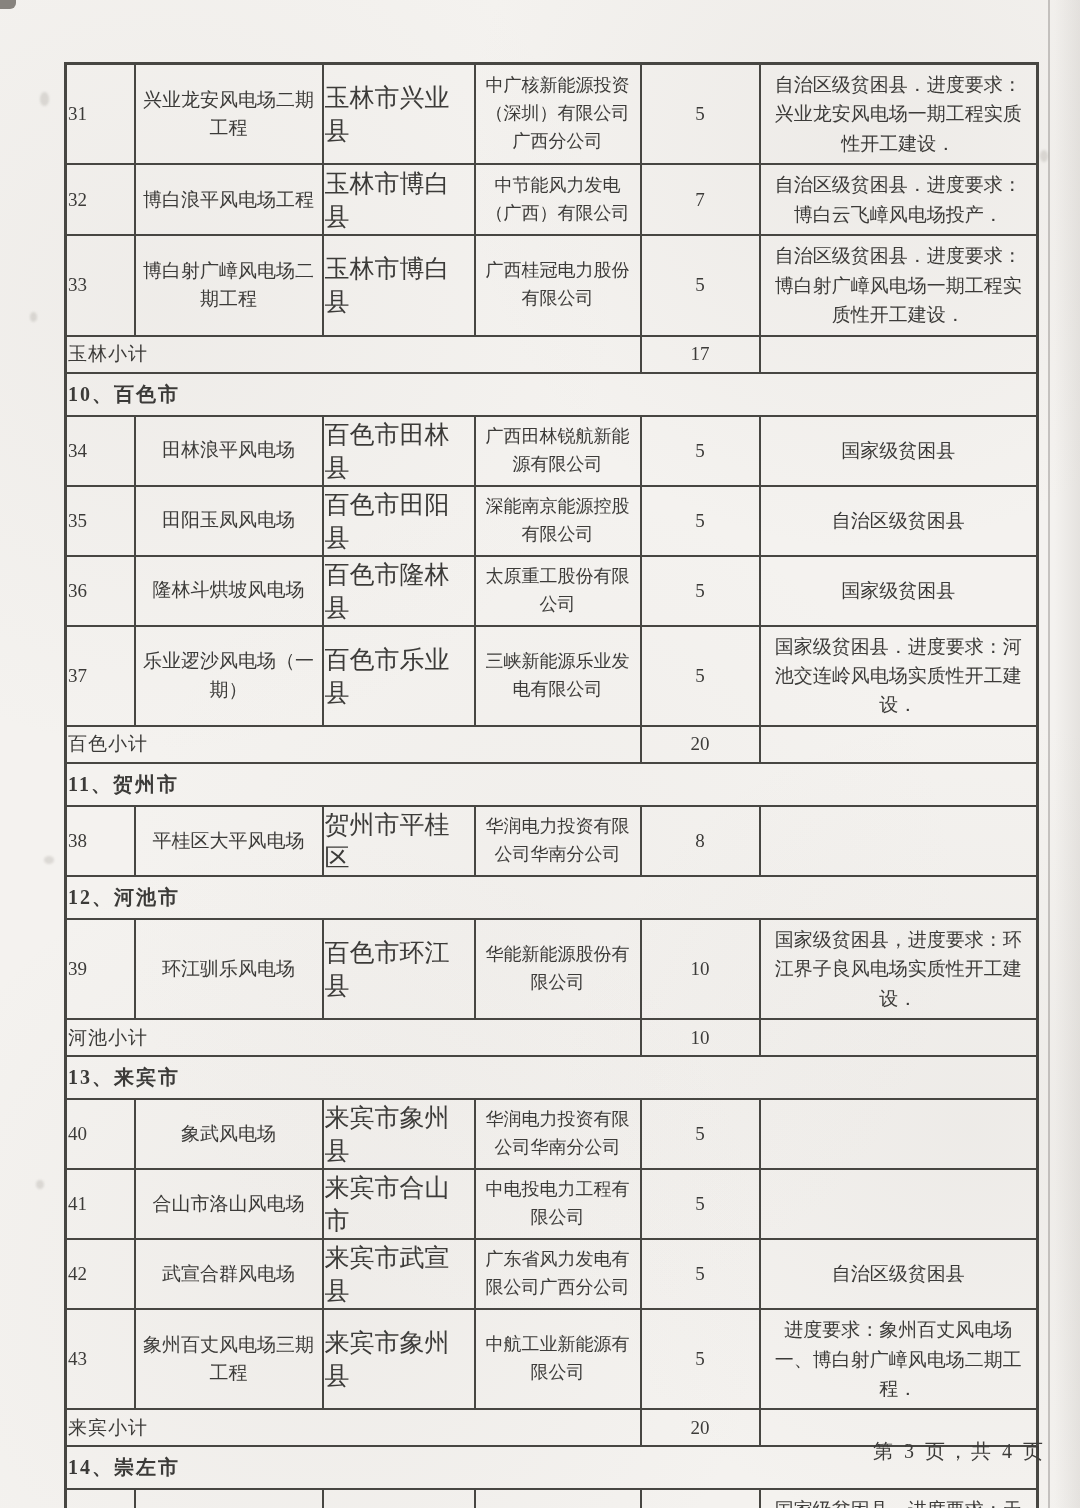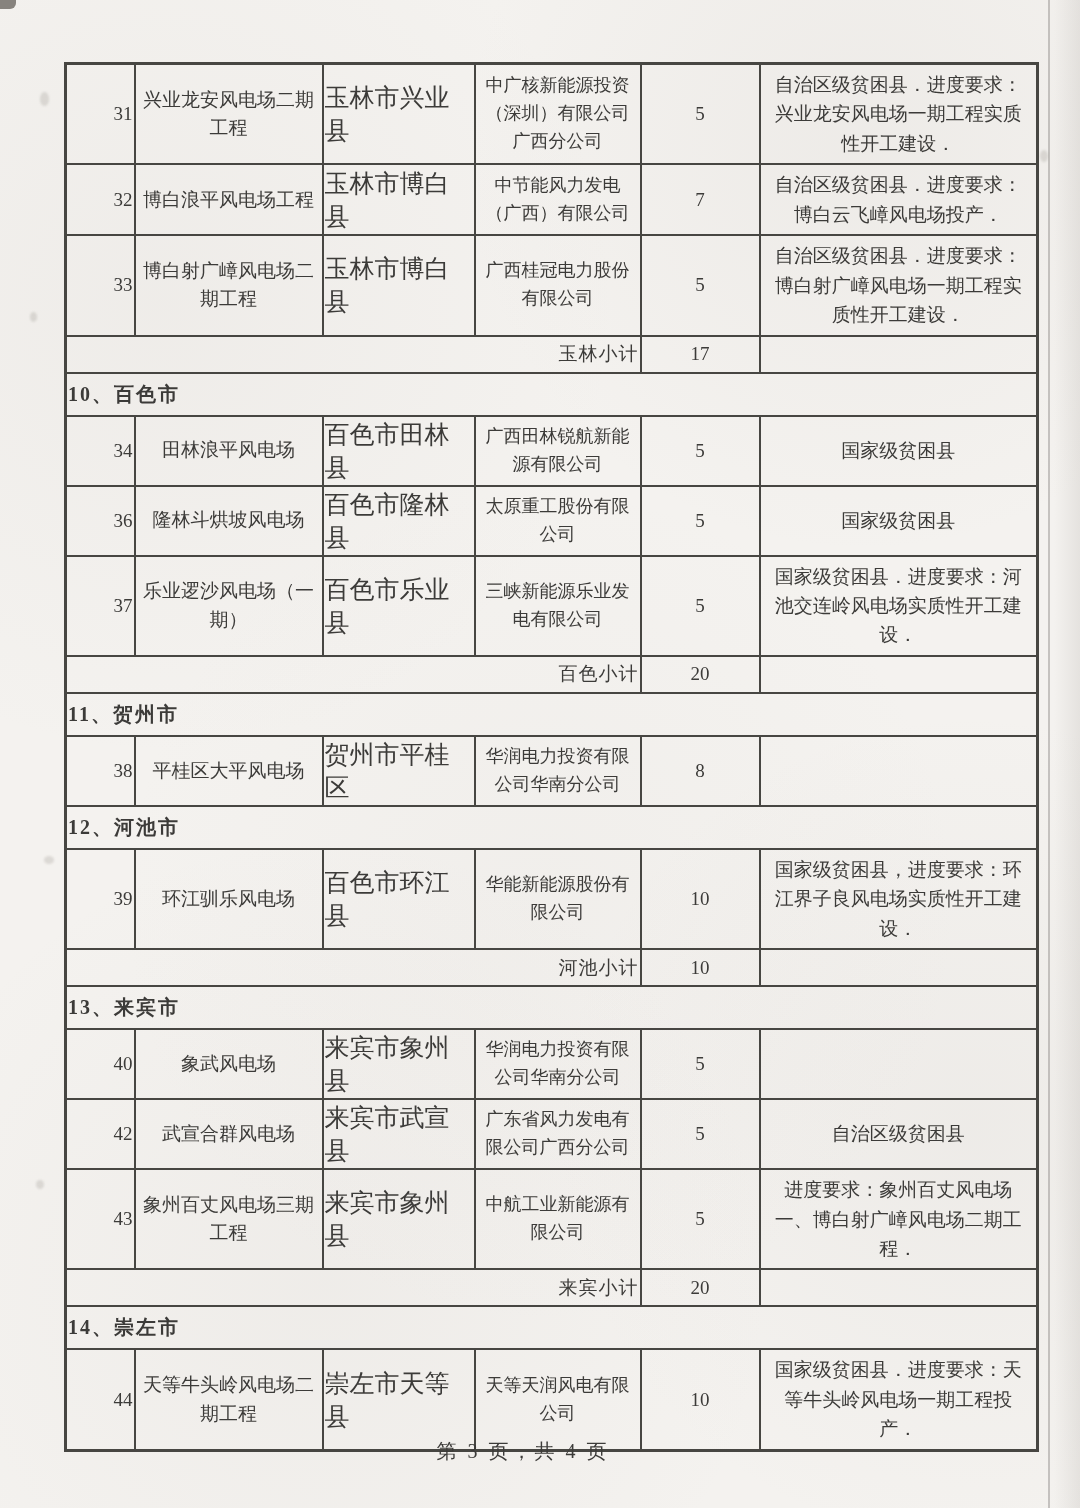--- a/index.html
+++ b/index.html
@@ -45,36 +45,36 @@
 
   table.projects td {
     border:2px solid #474642;
     color:#3c3b39;
     vertical-align:middle;
     overflow:hidden;
   }
   table.projects { border:3px solid #474642; }
 
   tr.project-row { height:58px; }
-  .td-no   { text-align:right; font-size:19px; }
+  .td-no   { text-align:left; font-size:19px; }
   .td-name { text-align:center; font-size:19px; line-height:1.5; padding:5px 3px; }
   .td-loc  { text-align:left; font-size:25px; }
   .td-co   { text-align:center; font-size:18px; line-height:1.55; padding:4px 8px; }
   .td-cap  { text-align:center; font-size:19px; }
   .td-note { text-align:center;  font-size:19px; line-height:1.55; padding:5px 10px; }
 
   tr.subtotal-row { height:37px; }
-  .td-subtotal-label { text-align:right; font-size:19px; letter-spacing:1px;font-family:Liberation Serif, serif; }
+  .td-subtotal-label { text-align:left; font-size:19px; letter-spacing:1px;font-family:Liberation Serif, serif; }
 
   tr.city-row { height:43px; }
   .td-city { font-size:20px; font-weight:bold; letter-spacing:2px; }
 
   .page-footer {
     position:absolute; left:0; top:1438px; width:1046px;
-    text-align:center;
+    text-align:right;
     font-size:20px; color:#3c3b39; letter-spacing:3px;
   }
 </style>
 </head>
 <body>
 
 <div class="corner-mark"></div>
 <div class="page-edge-line"></div>
 <div class="page-edge-band"></div>
 <div class="smudge" style="left:40px; top:92px; width:9px; height:14px;"></div>
@@ -127,20 +127,28 @@
       </tr>
       <tr class="project-row">
         <td class="td-no">34</td>
         <td class="td-name">田林浪平风电场</td>
         <td class="td-loc">百色市田林县</td>
         <td class="td-co">广西田林锐航新能源有限公司</td>
         <td class="td-cap">5</td>
         <td class="td-note">国家级贫困县</td>
       </tr>
       <tr class="project-row">
+        <td class="td-no">35</td>
+        <td class="td-name">田阳玉凤风电场</td>
+        <td class="td-loc">百色市田阳县</td>
+        <td class="td-co">深能南京能源控股有限公司</td>
+        <td class="td-cap">5</td>
+        <td class="td-note">自治区级贫困县</td>
+      </tr>
+      <tr class="project-row">
         <td class="td-no">36</td>
         <td class="td-name">隆林斗烘坡风电场</td>
         <td class="td-loc">百色市隆林县</td>
         <td class="td-co">太原重工股份有限公司</td>
         <td class="td-cap">5</td>
         <td class="td-note">国家级贫困县</td>
       </tr>
       <tr class="project-row">
         <td class="td-no">37</td>
         <td class="td-name">乐业逻沙风电场（一期）</td>
@@ -186,20 +194,28 @@
       </tr>
       <tr class="project-row">
         <td class="td-no">40</td>
         <td class="td-name">象武风电场</td>
         <td class="td-loc">来宾市象州县</td>
         <td class="td-co">华润电力投资有限公司华南分公司</td>
         <td class="td-cap">5</td>
         <td class="td-note"></td>
       </tr>
       <tr class="project-row">
+        <td class="td-no">41</td>
+        <td class="td-name">合山市洛山风电场</td>
+        <td class="td-loc">来宾市合山市</td>
+        <td class="td-co">中电投电力工程有限公司</td>
+        <td class="td-cap">5</td>
+        <td class="td-note"></td>
+      </tr>
+      <tr class="project-row">
         <td class="td-no">42</td>
         <td class="td-name">武宣合群风电场</td>
         <td class="td-loc">来宾市武宣县</td>
         <td class="td-co">广东省风力发电有限公司广西分公司</td>
         <td class="td-cap">5</td>
         <td class="td-note">自治区级贫困县</td>
       </tr>
       <tr class="project-row">
         <td class="td-no">43</td>
         <td class="td-name">象州百丈风电场三期工程</td>

